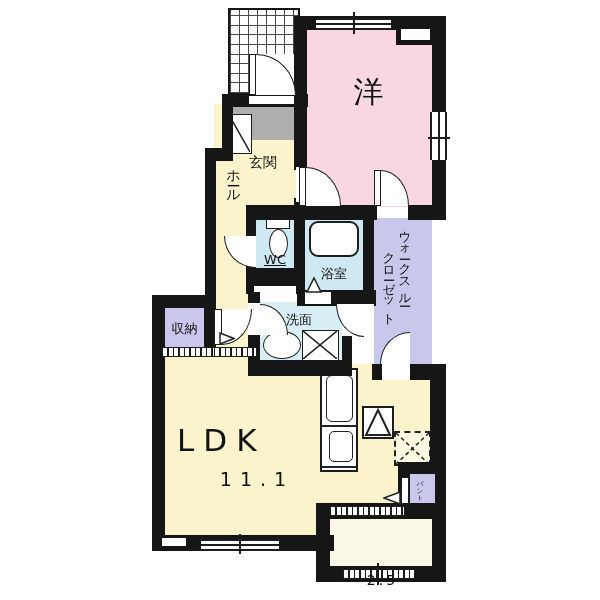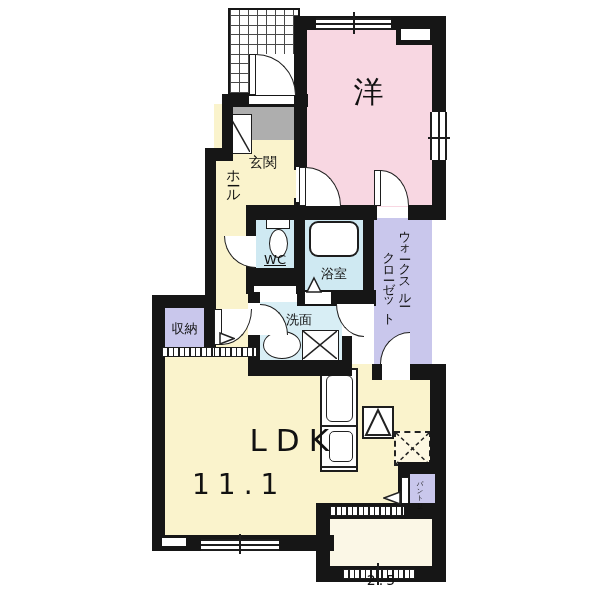--- a/index.html
+++ b/index.html
@@ -169,17 +169,17 @@
 
   <div class="lb" style="left:303px;top:72px;width:131px;text-align:center;font-size:30px;">洋</div>
   <div class="lb" style="left:230px;top:110px;width:66px;text-align:center;font-size:14px;margin-top:44px;">玄関</div>
   <div class="lbv" style="left:225px;top:160px;font-size:14px;letter-spacing:2px;">ホール</div>
   <div class="lb" style="left:256px;top:252px;width:38px;text-align:center;font-size:13px;text-decoration:underline;">WC</div>
   <div class="lb" style="left:305px;top:265px;width:58px;text-align:center;font-size:13px;">浴室</div>
   <div class="lb" style="left:270px;top:311px;width:58px;text-align:center;font-size:13px;">洗面</div>
   <div class="lb" style="left:165px;top:320px;width:39px;text-align:center;font-size:13px;">収納</div>
   <div class="lbv" style="left:396px;top:222px;font-size:12.5px;letter-spacing:1px;">ウォークスルー</div>
   <div class="lbv" style="left:380px;top:243px;font-size:12.5px;letter-spacing:1px;">クローゼット</div>
-  <div class="lb" style="left:168px;top:422px;width:170px;text-align:right;font-size:31px;letter-spacing:9px;text-indent:9px;">LDK</div>
-  <div class="lb" style="left:184px;top:468px;width:170px;text-align:left;font-size:28px;letter-spacing:8px;text-indent:8px;">11.1</div>
+  <div class="lb" style="left:168px;top:422px;width:170px;text-align:left;font-size:31px;letter-spacing:9px;text-indent:9px;">LDK</div>
+  <div class="lb" style="left:168px;top:468px;width:170px;text-align:center;font-size:19px;letter-spacing:8px;text-indent:8px;">11.1</div>
   <div class="lb" style="left:330px;top:572px;width:102px;text-align:center;font-size:14px;letter-spacing:3px;text-indent:3px;">2.5</div>
   <div class="lbv" style="left:415px;top:476px;font-size:6.5px;height:34px;overflow:hidden;">パントリー</div>
 </div>
 
 </body></html>

